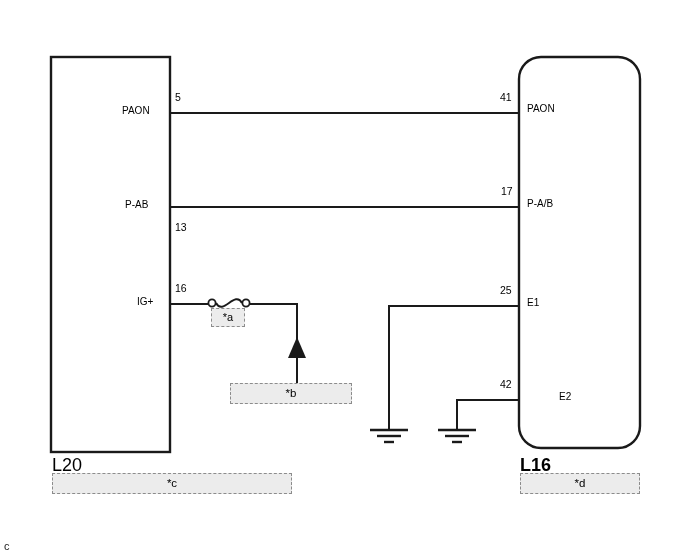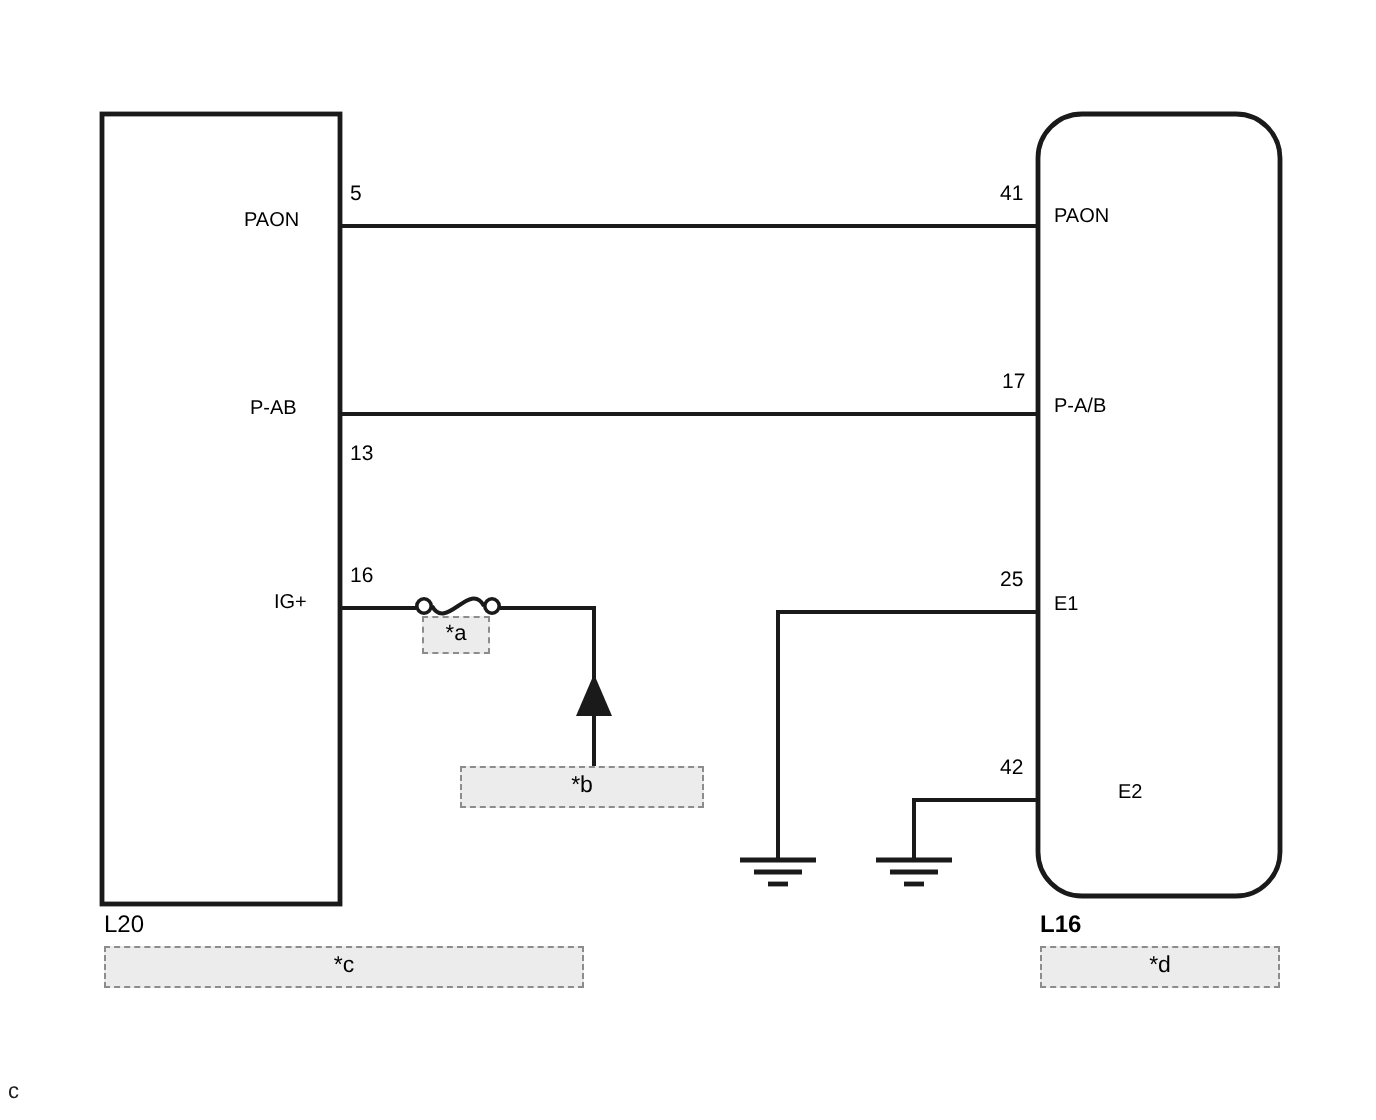--- a/index.html
+++ b/index.html
@@ -68,21 +68,21 @@
     white-space: nowrap;
     line-height: 1;
   }
   .lbl-term {
     font-size: 10px;
   }
   .lbl-pin {
     font-size: 10.5px;
   }
   .lbl-conn {
-    font-size: 12px;
+    font-size: 18px;
   }
   .note-box {
     position: absolute;
     background: #ececec;
     border: 1.3px dashed #8c8c8c;
     box-sizing: border-box;
     display: flex;
     align-items: center;
     justify-content: center;
     font-family: "Liberation Sans", sans-serif;

